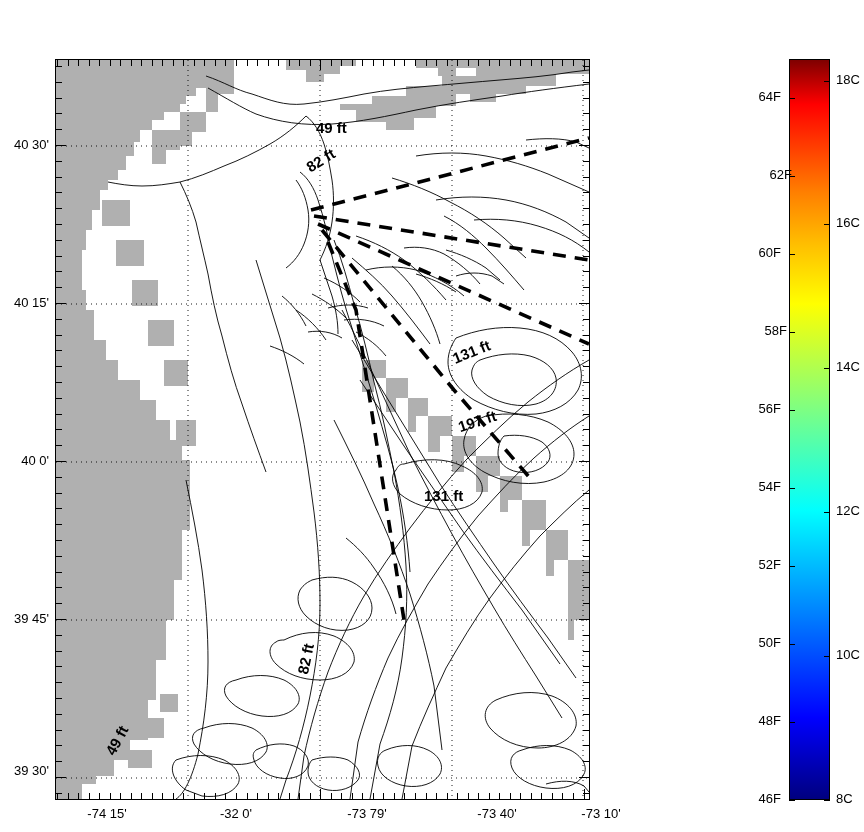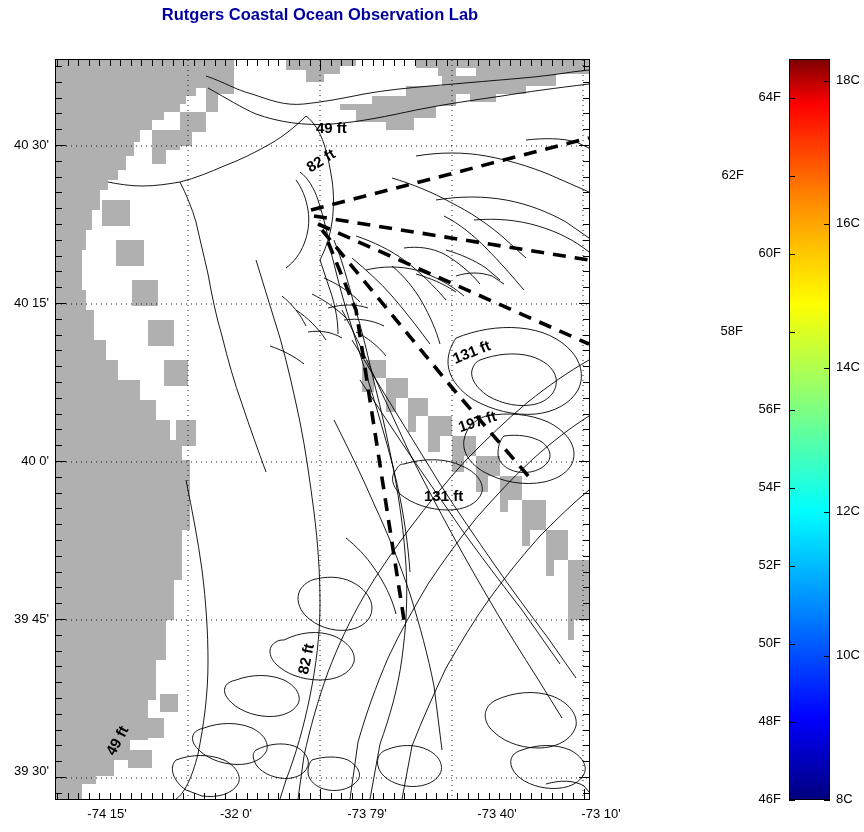--- a/index.html
+++ b/index.html
@@ -50,21 +50,20 @@
   .cb-lab.c{text-align:left;}
 
   
   .depth-lab{position:absolute;font-size:15px;font-weight:bold;color:#000;white-space:nowrap;
              font-family:"Liberation Sans","DejaVu Sans",sans-serif;}
 </style>
 </head>
 <body>
 
 <div id="title-block">
-  <div>Rutgers Coastal Ocean Observation Lab</div>
 </div>
 
 <div id="map-frame">
   <svg id="map-canvas" viewBox="0 0 533 739" preserveAspectRatio="none">
     <defs>
       <clipPath id="clipmap">
           <rect x="0" y="0" width="533" height="739"></rect>
         </clipPath>
     </defs>
     <g clip-path="url(#clipmap)">
@@ -498,25 +497,25 @@
     <div class="cb-lab f" style="position: absolute; top: 713px; left: 727px; width: 54px;">48F</div>
     <div class="cb-tick" style="position: absolute; top: 644px; left: 789px;"></div>
     <div class="cb-lab f" style="position: absolute; top: 635px; left: 727px; width: 54px;">50F</div>
     <div class="cb-tick" style="position: absolute; top: 566px; left: 789px;"></div>
     <div class="cb-lab f" style="position: absolute; top: 557px; left: 727px; width: 54px;">52F</div>
     <div class="cb-tick" style="position: absolute; top: 488px; left: 789px;"></div>
     <div class="cb-lab f" style="position: absolute; top: 479px; left: 727px; width: 54px;">54F</div>
     <div class="cb-tick" style="position: absolute; top: 410px; left: 789px;"></div>
     <div class="cb-lab f" style="position: absolute; top: 401px; left: 727px; width: 54px;">56F</div>
     <div class="cb-tick" style="position: absolute; top: 332px; left: 789px;"></div>
-    <div class="cb-lab f" style="position: absolute; top: 323px; left: 689px; width: 54px;">58F</div>
+    <div class="cb-lab f" style="position: absolute; top: 323px; left: 733px; width: 54px;">58F</div>
     <div class="cb-tick" style="position: absolute; top: 254px; left: 789px;"></div>
     <div class="cb-lab f" style="position: absolute; top: 245px; left: 727px; width: 54px;">60F</div>
     <div class="cb-tick" style="position: absolute; top: 176px; left: 789px;"></div>
-    <div class="cb-lab f" style="position: absolute; top: 167px; left: 690px; width: 54px;">62F</div>
+    <div class="cb-lab f" style="position: absolute; top: 167px; left: 738px; width: 54px;">62F</div>
     <div class="cb-tick" style="position: absolute; top: 98px; left: 789px;"></div>
     <div class="cb-lab f" style="position: absolute; top: 89px; left: 727px; width: 54px;">64F</div>
     <div class="cb-tick" style="position: absolute; top: 800px; left: 824px;"></div>
     <div class="cb-lab c" style="position: absolute; top: 791px; left: 836px;">8C</div>
     <div class="cb-tick" style="position: absolute; top: 656px; left: 824px;"></div>
     <div class="cb-lab c" style="position: absolute; top: 647.117px; left: 836px;">10C</div>
     <div class="cb-tick" style="position: absolute; top: 512px; left: 824px;"></div>
     <div class="cb-lab c" style="position: absolute; top: 503.233px; left: 836px;">12C</div>
     <div class="cb-tick" style="position: absolute; top: 368px; left: 824px;"></div>
     <div class="cb-lab c" style="position: absolute; top: 359.35px; left: 836px;">14C</div>

